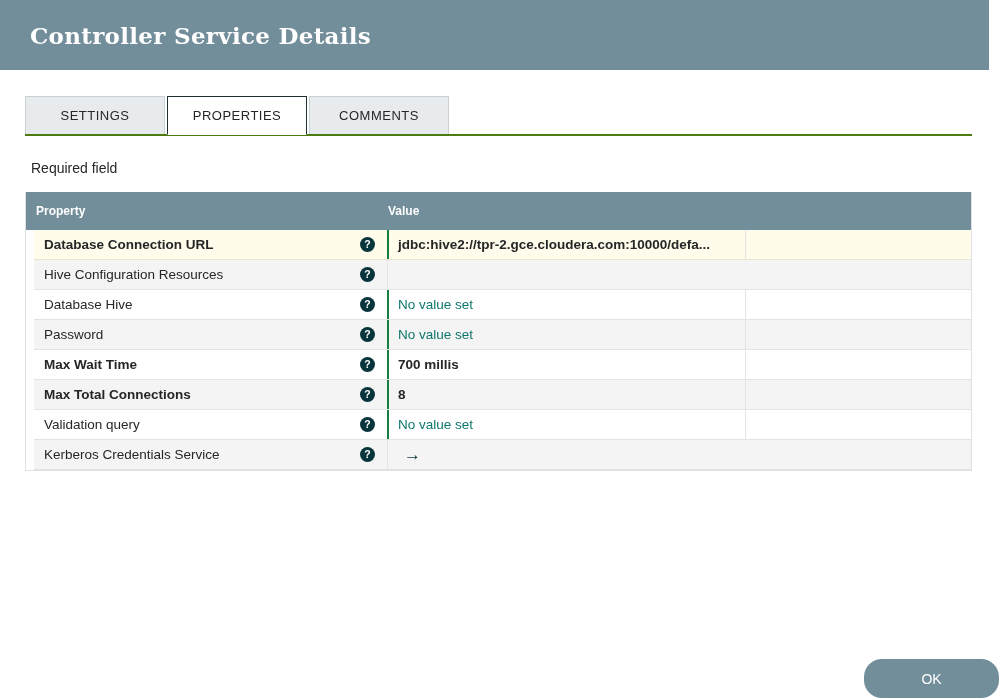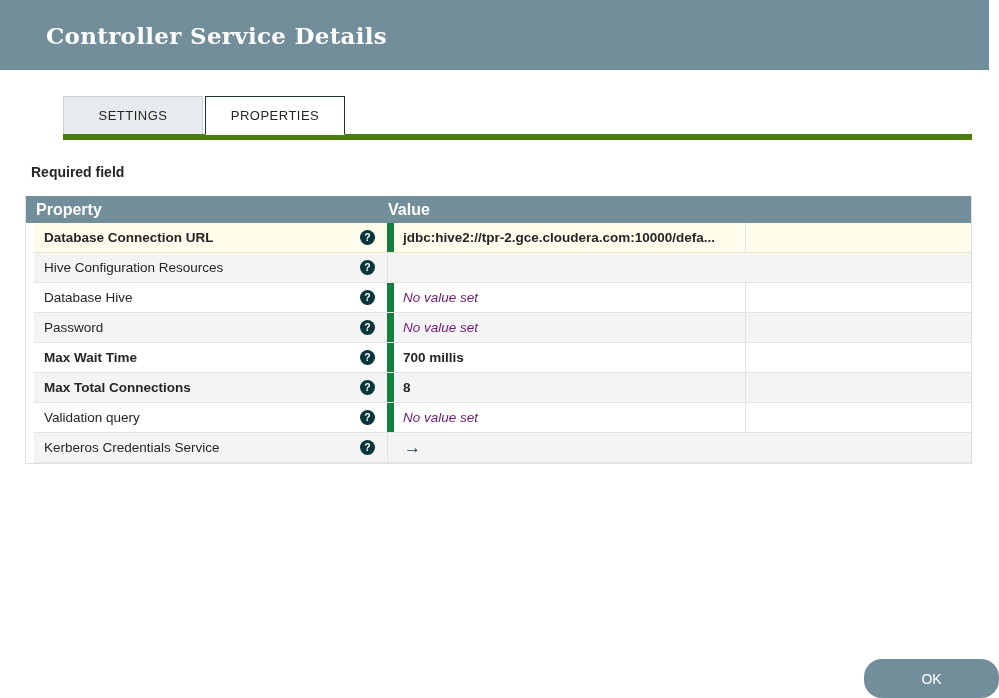--- a/index.html
+++ b/index.html
@@ -12,39 +12,38 @@
     overflow: hidden;
   }
 
   
   .dialog-header {
     height: 70px;
     background: #728e9b;
     margin-right: 10px;
     display: flex;
     align-items: center;
-    padding-left: 46px;
+    padding-left: 30px;
   }
   .dialog-title {
     font-family: "DejaVu Serif", serif;
     font-weight: bold;
     font-size: 23px;
     color: #ffffff;
     letter-spacing: 0.3px;
   }
 
   
   .content { padding: 26px 27px 0 25px; }
 
   
   .tabs {
     display: flex;
-    border-bottom: 6px solid #4d7c0f;
+    border-bottom: 2px solid #4d7c0f;
     align-items: flex-start;
-    margin-left: 38px;
   }
   .tab {
     width: 140px;
     height: 38px;
     display: flex;
     align-items: center;
     justify-content: center;
     font-size: 13px;
     letter-spacing: 0.5px;
     color: #262626;
@@ -61,39 +60,39 @@
     border-bottom: 1px solid #ffffff;
     height: 39px;
     margin-bottom: -1px;
     font-weight: bold;
     font-weight: normal;
   }
 
   
   .required-field {
     margin: 24px 0 16px 6px;
-    font-weight: bold;
+    font-weight: normal;
     font-size: 14px;
     color: #262626;
   }
 
   
   .prop-table {
     width: 947px;
     border: 1px solid #e0e0e0;
     border-top: none;
   }
   .thead {
     display: flex;
     align-items: center;
-    height: 27px;
+    height: 38px;
     background: #728e9b;
     color: #ffffff;
     font-weight: bold;
-    font-size: 16px;
+    font-size: 12px;
   }
   .th-prop { width: 353px; padding-left: 10px; }
   .th-val  { padding-left: 9px; }
 
   .trow {
     display: flex;
     height: 30px;
     align-items: stretch;
     border-bottom: 1px solid #e3e3e3;
     background: #ffffff;
@@ -105,30 +104,30 @@
 
   .cell { display: flex; align-items: center; }
   .cell.prop {
     width: 353px;
     justify-content: space-between;
     padding: 0 12px 0 10px;
   }
   .cell.val {
     width: 358px;
     padding-left: 9px;
-    border-left: 7px solid #15803d;
+    border-left: 2px solid #15803d;
   }
   .cell.extra {
     flex: 1;
     padding-left: 16px;
     border-left: 1px solid #e3e3e3;
   }
 
   .trow.bold .prop-label, .trow.bold .val-text { font-weight: bold; }
-  .val-text.empty { color: #701a75; font-style: italic; }
+  .val-text.empty { color: #0f766e; }
 
   .help-icon {
     width: 15px;
     height: 15px;
     flex: none;
     border-radius: 50%;
     background: #07353b;
     color: #ffffff;
     font-size: 10.5px;
     font-weight: bold;
@@ -172,20 +171,23 @@
 
 <div class="content">
 
   <div class="tabs">
     <div class="tab">
       <span>SETTINGS</span>
     </div>
     <div class="tab active">
       <span>PROPERTIES</span>
     </div>
+    <div class="tab">
+      <span>COMMENTS</span>
+    </div>
   </div>
 
   <div class="required-field">Required field</div>
 
   <div class="prop-table">
 
     <div class="thead">
       <div class="th-prop">Property</div>
       <div class="th-val">Value</div>
     </div>

